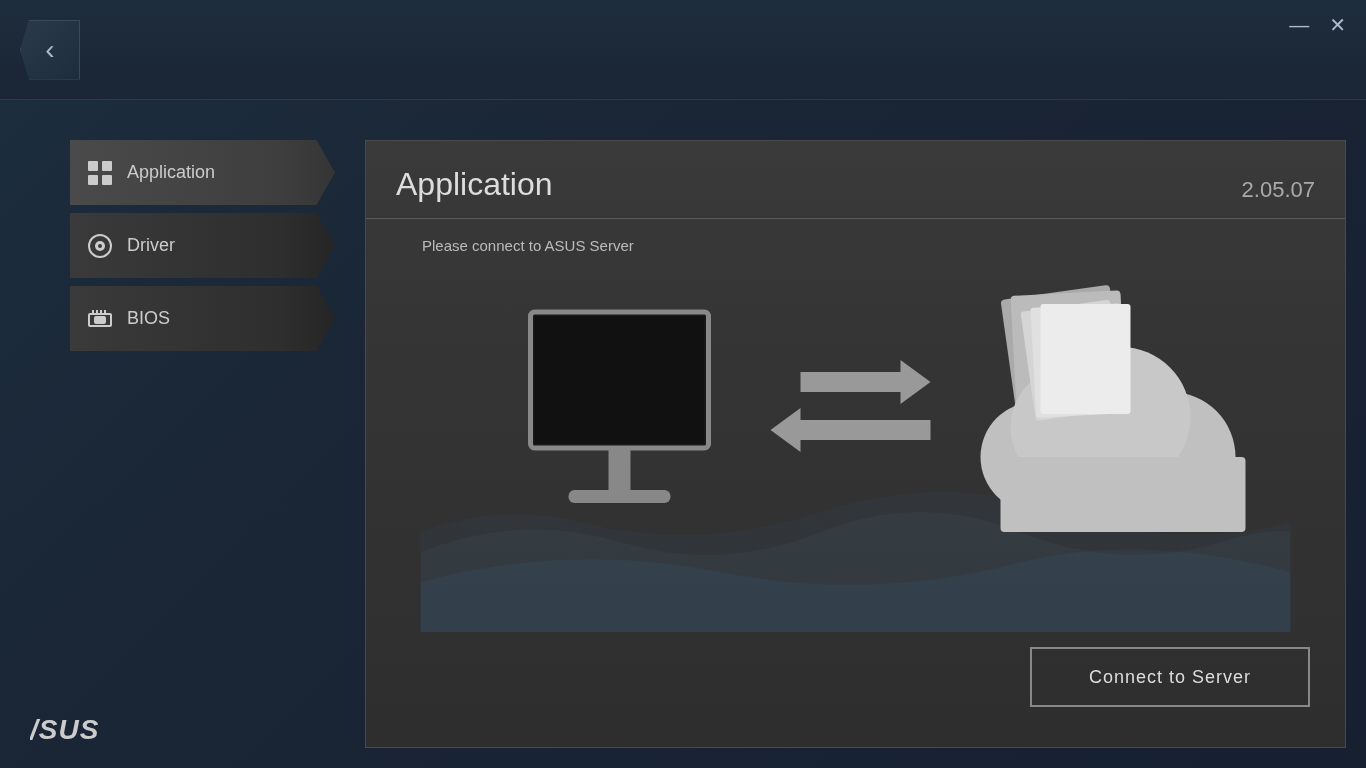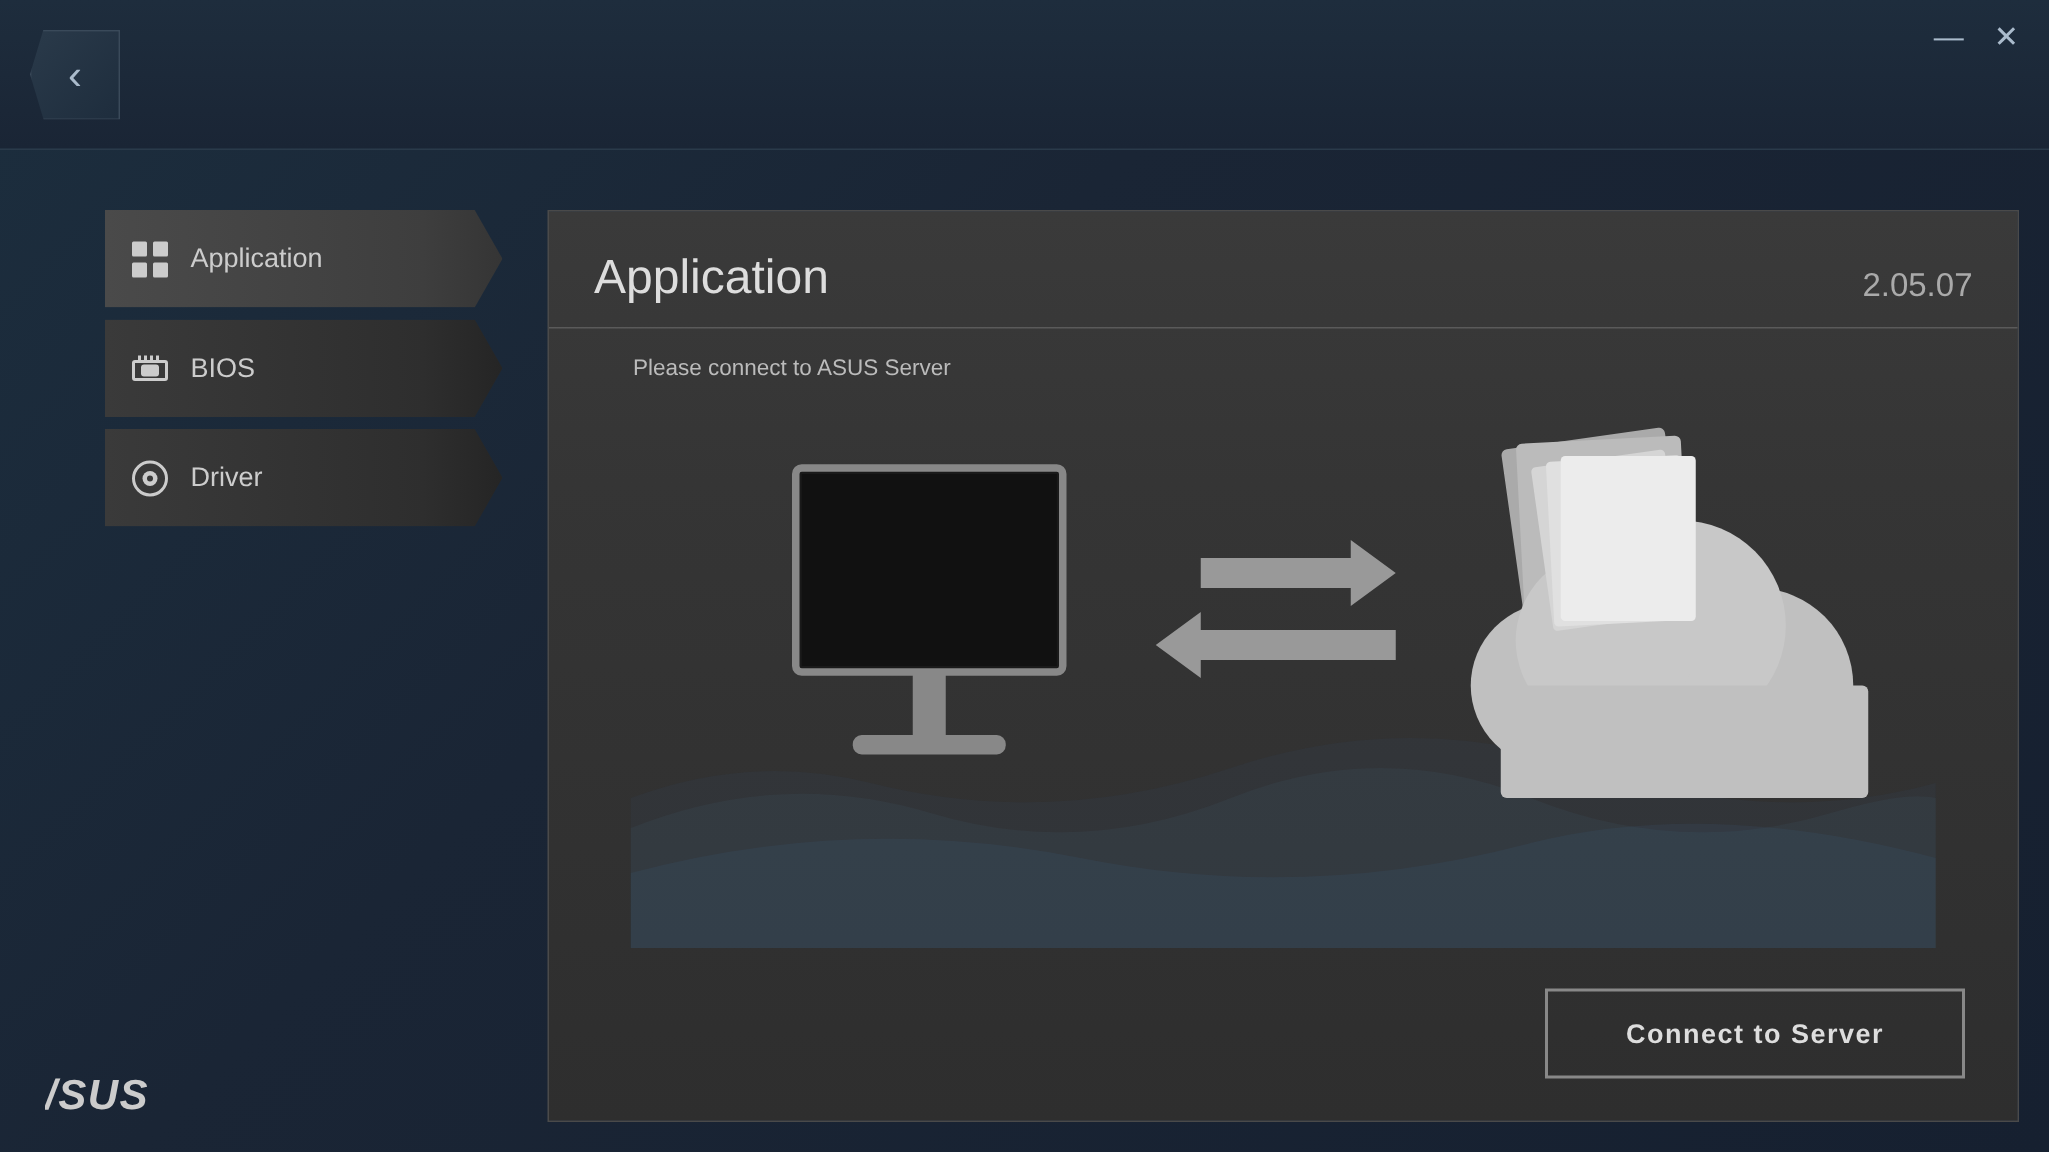--- a/index.html
+++ b/index.html
@@ -181,29 +181,29 @@
       color: #cccccc;
       font-size: 28px;
       font-weight: 700;
       font-style: italic;
       letter-spacing: 1px;
     }
 
     
     .connect-btn {
       position: absolute;
-      bottom: 28px;
+      bottom: 40px;
       right: 35px;
       width: 280px;
       height: 60px;
       background: transparent;
       border: 2px solid #888888;
       color: #dddddd;
       font-size: 18px;
-      font-weight: 700;
+      font-weight: 400;
       cursor: pointer;
       letter-spacing: 1px;
     }
 
     
     .illustration-svg {
       position: absolute;
       top: 0;
       left: 0;
       width: 100%;
@@ -229,46 +229,46 @@
   <div class="sidebar-item active">
     <span class="sidebar-icon">
       <svg width="26" height="26" viewBox="0 0 26 26" fill="#cccccc">
         <rect x="1" y="1" width="10" height="10" rx="1"></rect>
         <rect x="15" y="1" width="10" height="10" rx="1"></rect>
         <rect x="1" y="15" width="10" height="10" rx="1"></rect>
         <rect x="15" y="15" width="10" height="10" rx="1"></rect>
       </svg>
     </span>
     <span class="sidebar-label">Application</span>
+  </div>
+
+  <div class="sidebar-item">
+    <span class="sidebar-icon">
+      <svg width="26" height="26" viewBox="0 0 26 26" fill="#cccccc">
+        <circle cx="13" cy="13" r="11" fill="none" stroke="#cccccc" stroke-width="2"></circle>
+        <circle cx="13" cy="13" r="5" fill="#cccccc"></circle>
+        <circle cx="13" cy="13" r="2" fill="#3a3a3a"></circle>
+      </svg>
+    </span>
+    <span class="sidebar-label">Driver</span>
   </div>
 
   <div class="sidebar-item">
     <span class="sidebar-icon">
       <svg width="26" height="26" viewBox="0 0 26 26" fill="none" stroke="#cccccc" stroke-width="2">
         <rect x="2" y="8" width="22" height="12" rx="1"></rect>
         <line x1="6" y1="8" x2="6" y2="4"></line>
         <line x1="10" y1="8" x2="10" y2="4"></line>
         <line x1="14" y1="8" x2="14" y2="4"></line>
         <line x1="18" y1="8" x2="18" y2="4"></line>
         <rect x="8" y="11" width="10" height="6" rx="1" fill="#cccccc"></rect>
       </svg>
     </span>
     <span class="sidebar-label">BIOS</span>
   </div>
-
-  <div class="sidebar-item">
-    <span class="sidebar-icon">
-      <svg width="26" height="26" viewBox="0 0 26 26" fill="#cccccc">
-        <circle cx="13" cy="13" r="11" fill="none" stroke="#cccccc" stroke-width="2"></circle>
-        <circle cx="13" cy="13" r="5" fill="#cccccc"></circle>
-        <circle cx="13" cy="13" r="2" fill="#3a3a3a"></circle>
-      </svg>
-    </span>
-    <span class="sidebar-label">Driver</span>
-  </div>
 </div>
 
 <div class="main-content">
 
   <div class="content-header">
     <span class="content-title">Application</span>
     <span class="version-text">2.05.07</span>
   </div>
 
   <div class="content-subtitle">

